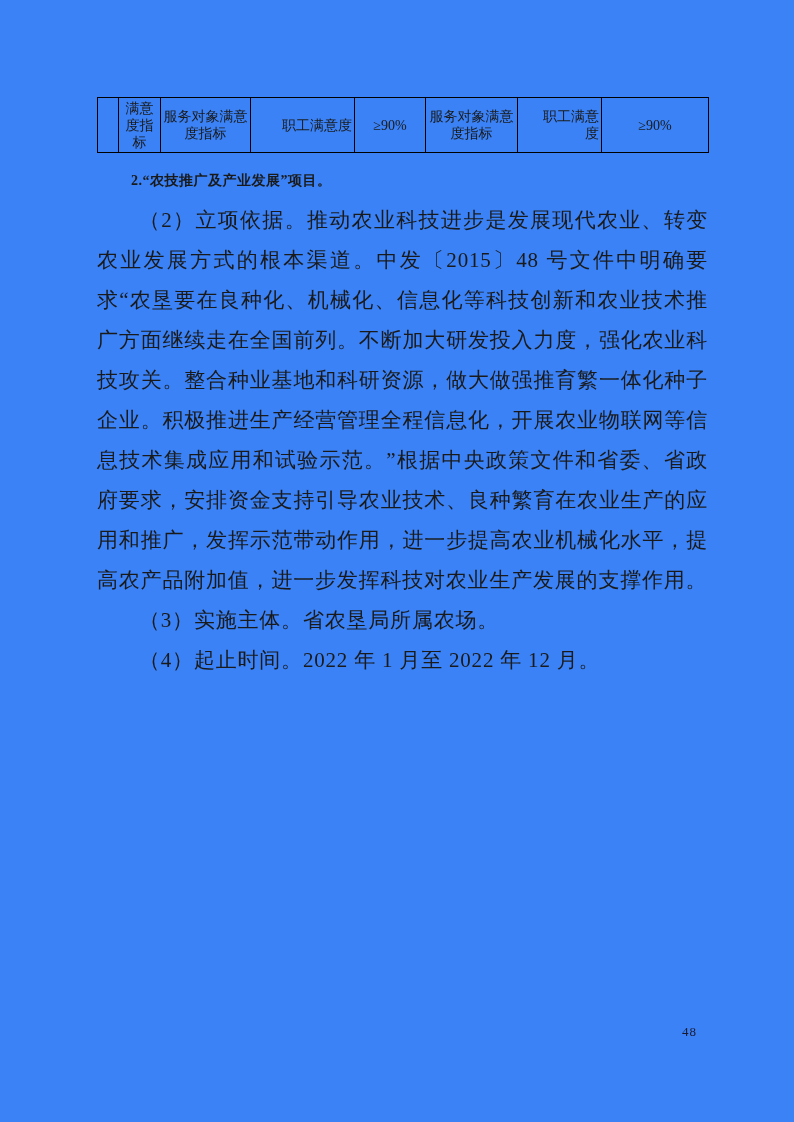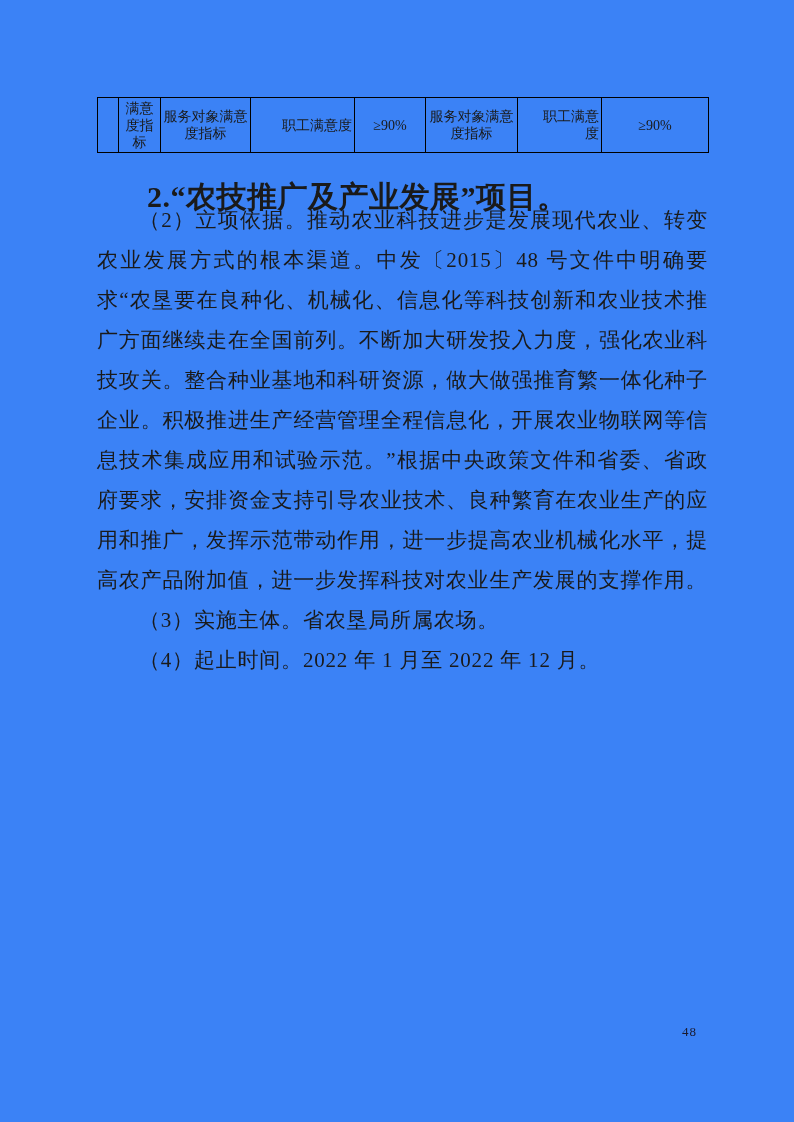--- a/index.html
+++ b/index.html
@@ -31,24 +31,24 @@
     padding: 1px 2px;
     box-sizing: border-box;
     word-break: break-all;
   }
   .doc-table td.left { text-align: right; padding-left: 19px; }
   .heading {
     position: absolute;
     left: 97px;
     top: 164px;
     width: 611px;
-    margin: 16px;
+    margin: 0;
     padding-left: 34px;
     box-sizing: border-box;
-    font-size: 30px;
+    font-size: 14px;
     font-weight: bold;
     line-height: 33px;
     letter-spacing: 0.5px;
   }
   .body-text {
     position: absolute;
     left: 97px;
     top: 200px;
     width: 611px;
   }

